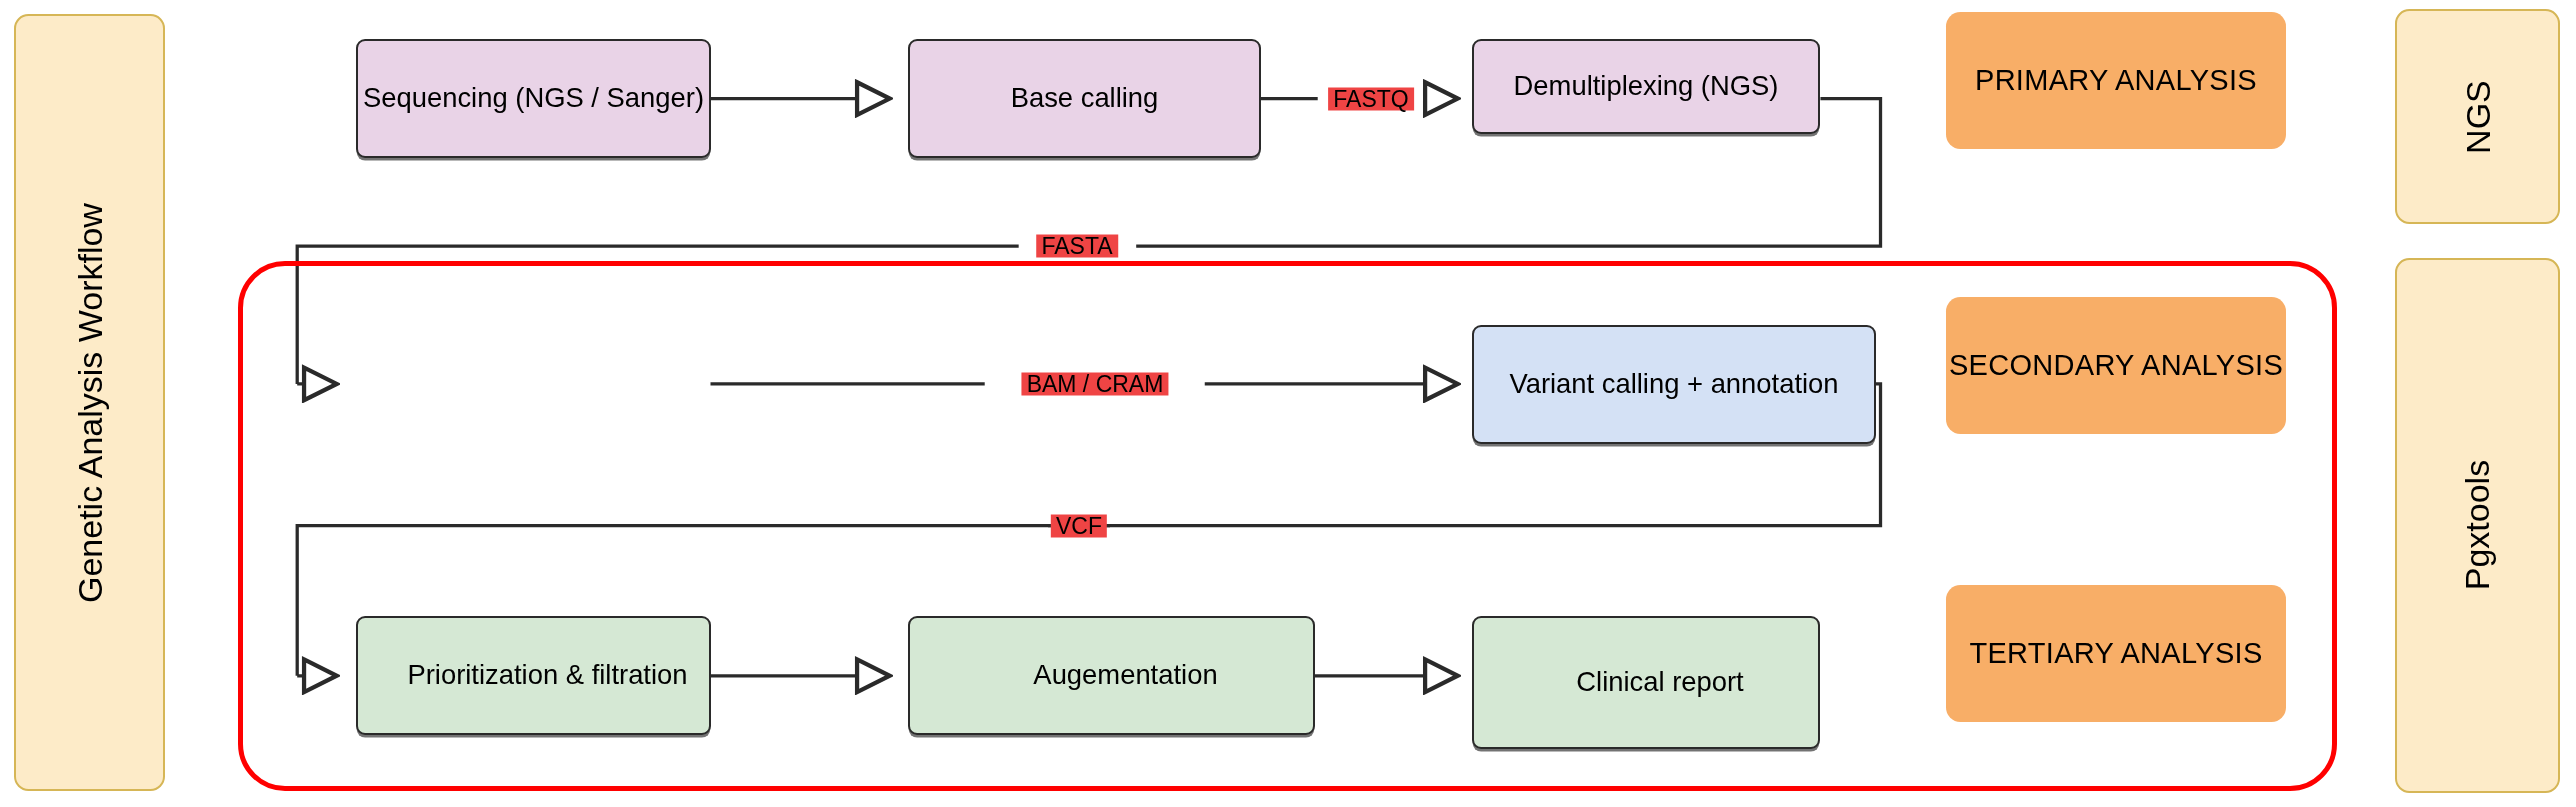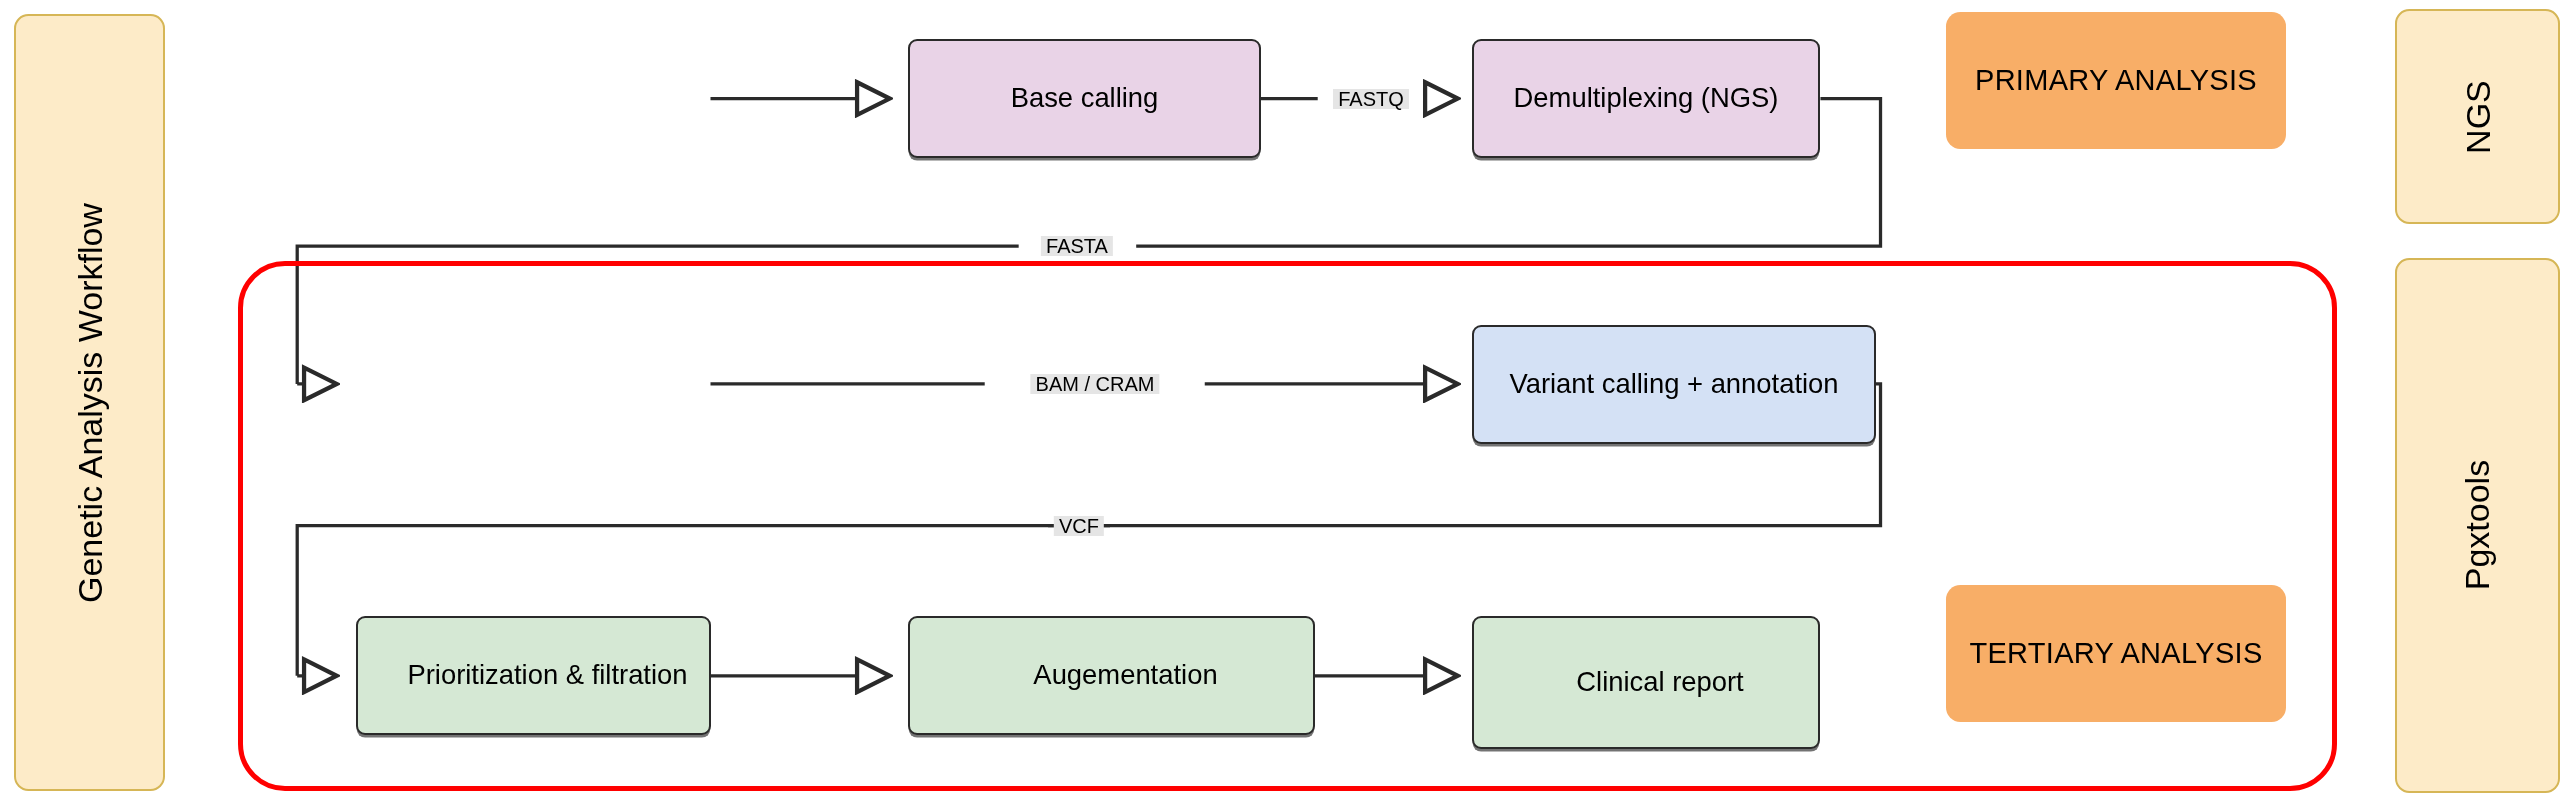--- a/index.html
+++ b/index.html
@@ -21,21 +21,21 @@
          font-weight:400;letter-spacing:0.3px;}
 
   .lane{background:#fdebc8;border:2.6px solid #d6b656;border-radius:14.4px;}
   .lane .vtext{white-space:nowrap;font-size:34px;}
   .lane-left .vtext{transform:rotate(-90deg);}
   .lane-right .vtext{transform:rotate(-90deg);}
 
   .redbox{position:absolute;border:5.9px solid #ff0000;border-radius:47px;
           background:transparent;box-sizing:border-box;}
 
-  .edge-label{position:absolute;background:#e5e5e5;color:#000000;font-size:20px;
+  .edge-label{position:absolute;background:#ef4444;color:#000000;font-size:23px;
               padding:0 5.2px;white-space:nowrap;transform:translate(-50%,-50%);
               line-height:1;}
 </style>
 </head>
 <body>
 
 <div id="stage">
 
   <svg class="edges" viewBox="0 0 3945 1236">
     <defs>
@@ -65,38 +65,44 @@
       <path d="M1930,1035 L2230,1035" marker-end="url(#arw)"></path>
     </g>
   </svg>
 
   <div class="redbox" style="left:238px;top:261px;width:2099px;height:530px;"></div>
 
   <div class="node lane lane-left" style="left:14.4px;top:14.4px;width:151px;height:777px;">
     <span class="vtext">Genetic Analysis Workflow</span>
   </div>
 
+  <div class="node proc pink" style="left:356px;top:39px;width:355px;height:119px;">
+    <span>Sequencing (NGS / Sanger)</span>
+  </div>
 
   <div class="node proc pink" style="left:908px;top:39px;width:353px;height:119px;">
     <span>Base calling</span>
   </div>
 
-  <div class="node proc pink" style="left:1472px;top:39px;width:348px;height:119px;">
+  <div class="node proc pink" style="left:1472px;top:39px;width:348px;height:95px;">
     <span>Demultiplexing (NGS)</span>
   </div>
 
   <div class="node phase" style="left:1946px;top:11.8px;width:340px;height:137px;">
     <span>PRIMARY ANALYSIS</span>
   </div>
 
 
   <div class="node proc blue" style="left:1472px;top:325px;width:404px;height:119px;">
     <span>Variant calling + annotation</span>
   </div>
 
+  <div class="node phase" style="left:1946px;top:297px;width:340px;height:137px;">
+    <span>SECONDARY ANALYSIS</span>
+  </div>
 
   <div class="node proc green" style="left:356px;top:616px;width:355px;height:119px;">
     <span>Prioritization &amp; filtration</span>
   </div>
 
   <div class="node proc green" style="left:908px;top:616px;width:407px;height:119px;">
     <span>Augementation</span>
   </div>
 
   <div class="node proc green" style="left:1472px;top:616px;width:348px;height:133px;">

